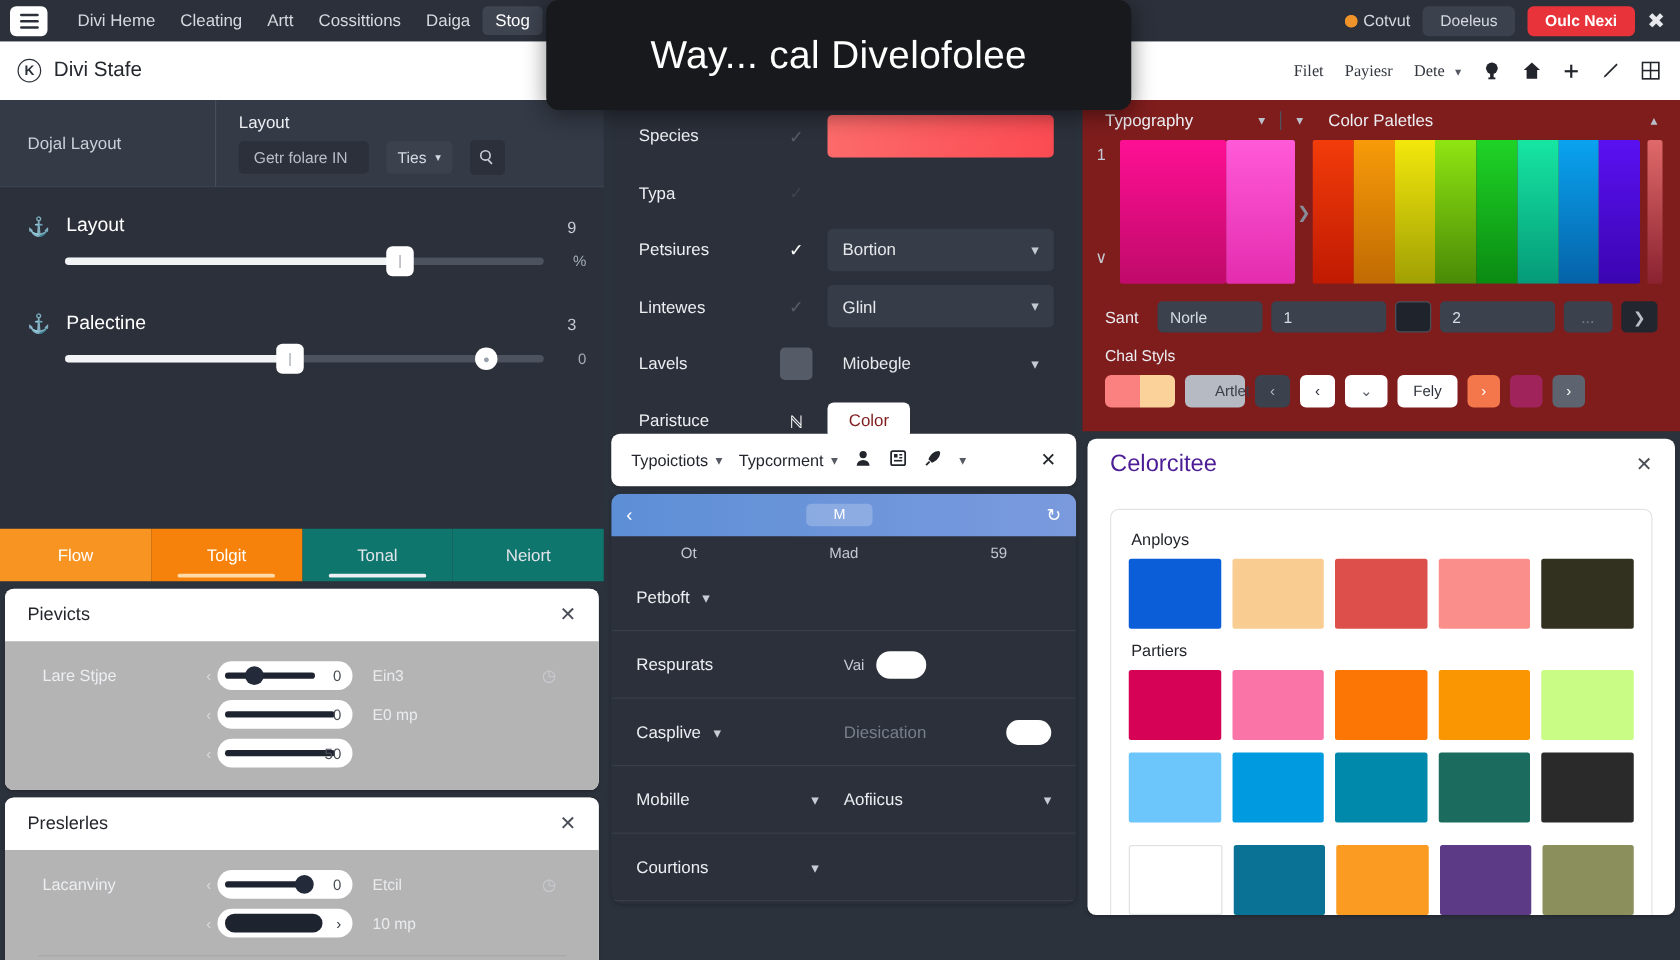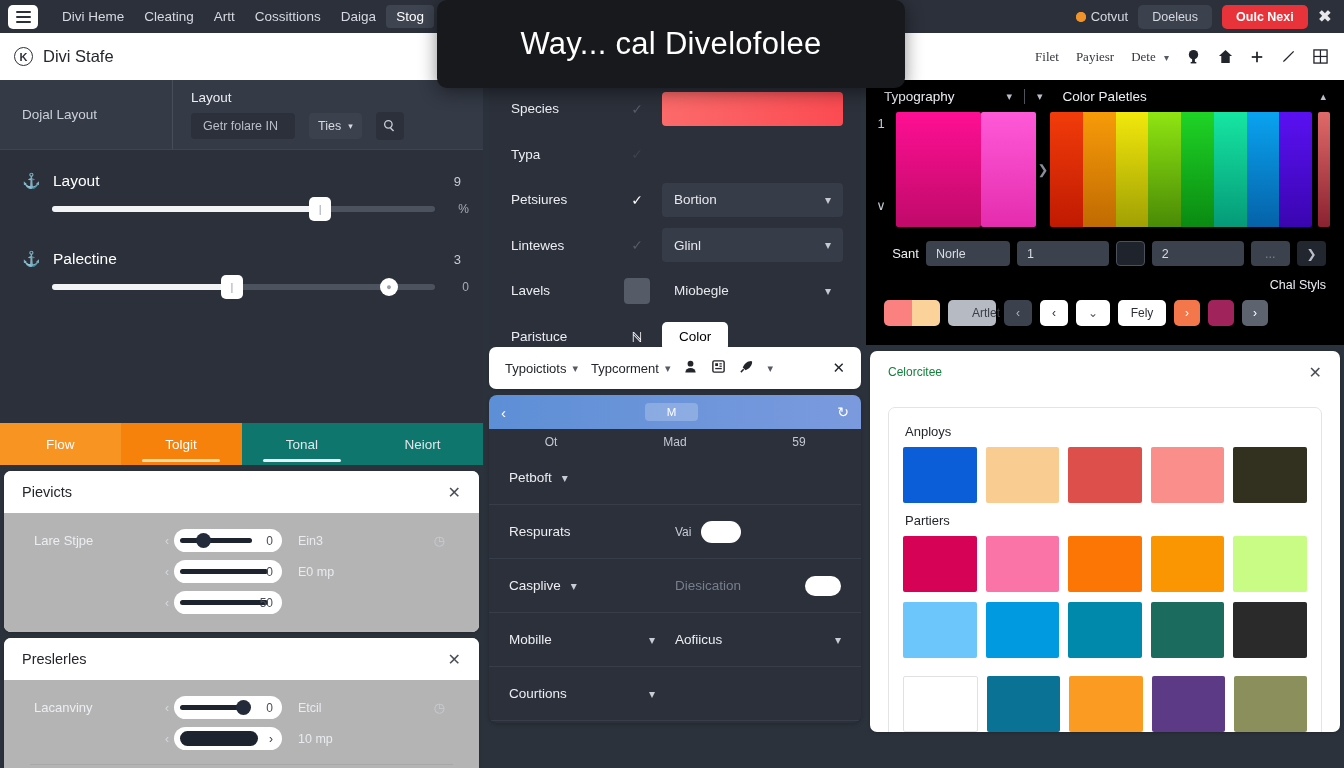--- a/index.html
+++ b/index.html
@@ -113,21 +113,21 @@
   .cc-fr{height:45.5px;display:flex;align-items:center;gap:12px;}
   .ck{width:26px;height:26px;border-radius:4px;display:flex;align-items:center;justify-content:center;
      color:#fff;font-size:14px;background:transparent;}
   .ck.box{background:#555b67;}
   .ck.dim{color:#565c68;}
   .swatch-red{flex:1;height:34px;border-radius:4px;background:linear-gradient(90deg,#fc6a6a,#fb4b52);}
   .dd{flex:1;height:34px;border-radius:4px;background:#363c48;display:flex;align-items:center;padding:0 12px;
     color:#e6e8ec;font-size:13.5px;gap:40px;}
   .dd .cv{margin-left:auto;color:#c4c9d2;font-size:12px;}
   .dd.plain{background:transparent;}
-  .whbtn{background:#fff;color:#000000;border-radius:5px;padding:7px 17px;font-size:13.5px;cursor:pointer;}
+  .whbtn{background:#fff;color:#7f1d1d;border-radius:5px;padding:7px 17px;font-size:13.5px;cursor:pointer;}
 
   .cc-toolbar{background:#fff;height:42px;border-radius:7px;margin-top:2px;display:flex;align-items:center;
      gap:13px;padding:0 16px;box-shadow:0 1px 3px rgba(0,0,0,.2);}
   .tb-item{color:#23262c;font-size:13px;display:flex;align-items:center;gap:6px;cursor:pointer;}
   .tb-item .cv{color:#555a63;font-size:11px;}
   .tb-ico{color:#22252b;font-size:15px;cursor:pointer;}
   .tb-x{margin-left:auto;color:#22252b;font-size:15px;cursor:pointer;}
 
   .cc-panel{margin-top:6px;background:#2b303a;border-radius:8px;overflow:hidden;height:328px;
      box-shadow:0 1px 4px rgba(0,0,0,.25);}
@@ -141,21 +141,21 @@
   .cp-half{flex:1;display:flex;align-items:center;gap:10px;}
   .cp-half .nm{color:#eceef2;font-size:13.5px;}
   .cp-half .cv{color:#c7ccd5;font-size:12px;}
   .cp-half .dimnm{color:#787f8c;font-size:13.5px;}
   .toggle{width:40px;height:22px;border-radius:11px;background:#fff;position:relative;cursor:pointer;}
   .toggle.sm{width:36px;height:20px;border-radius:10px;}
   .cp-brand{text-align:center;color:#fff;font-size:23px;font-weight:bold;padding:22px 0 0 0;letter-spacing:.2px;}
 
   
   .right-col{position:absolute;left:866px;top:80px;width:478px;height:688px;}
-  .rc-dark{background:#000000;height:265px;text-align:right;}
+  .rc-dark{background:#7f1d1d;height:265px;}
   .rc-head{display:flex;align-items:center;height:32px;padding:0 18px;gap:12px;}
   .rc-head .t{color:#eceef2;font-size:13.5px;}
   .rc-head .cv{color:#b9bec8;font-size:11px;cursor:pointer;}
   .rc-sep{width:1px;height:15px;background:#4d535f;}
   .rc-head .up{margin-left:auto;color:#b9bec8;font-size:11px;cursor:pointer;}
   .pal-area{display:flex;padding:0 14px 0 0;height:115px;align-items:stretch;}
   .pal-idx{width:30px;display:flex;flex-direction:column;justify-content:space-between;align-items:center;
      padding:4px 0 14px 0;color:#c3c8d1;font-size:13px;}
   .pal-a{width:85px;border-radius:2px;}
   .pal-caret{width:14px;display:flex;align-items:center;justify-content:center;color:#878d99;font-size:13px;}
@@ -184,21 +184,21 @@
 
   .rc-actions{display:flex;justify-content:flex-end;gap:0;padding:6px 12px 0 0;}
   .act{height:26px;display:flex;align-items:center;padding:0 14px;font-size:12.5px;cursor:pointer;}
   .act.w{background:#fff;color:#23262c;border-radius:4px 0 0 4px;}
   .act.b1{background:#22262f;color:#fff;}
   .act.b2{background:#2f353f;color:#fff;border-radius:0 4px 4px 0;}
 
   .rcard{background:#fff;border-radius:7px;margin:6px 4px 0 4px;height:381px;overflow:hidden;
      box-shadow:0 1px 3px rgba(0,0,0,.22);}
   .rcard-head{height:42px;display:flex;align-items:center;padding:0 18px;}
-  .rcard-title{color:#15803d;font-size:12px;}
+  .rcard-title{color:#4c1d95;font-size:19px;}
   .rcard-x{margin-left:auto;color:#4a4e57;font-size:16px;cursor:pointer;}
   .inner{border:1px solid #e3e4e7;border-radius:7px;margin:14px 18px 0 18px;padding:12px 14px 14px 14px;}
   .grp-label{color:#24262c;font-size:13px;margin:4px 0 8px 2px;}
   .swgrid{display:flex;gap:9px;margin-bottom:10px;}
   .sw{flex:1;height:56px;border-radius:2px;}
 </style>
 </head>
 <body>
 
 <div class="topnav">

